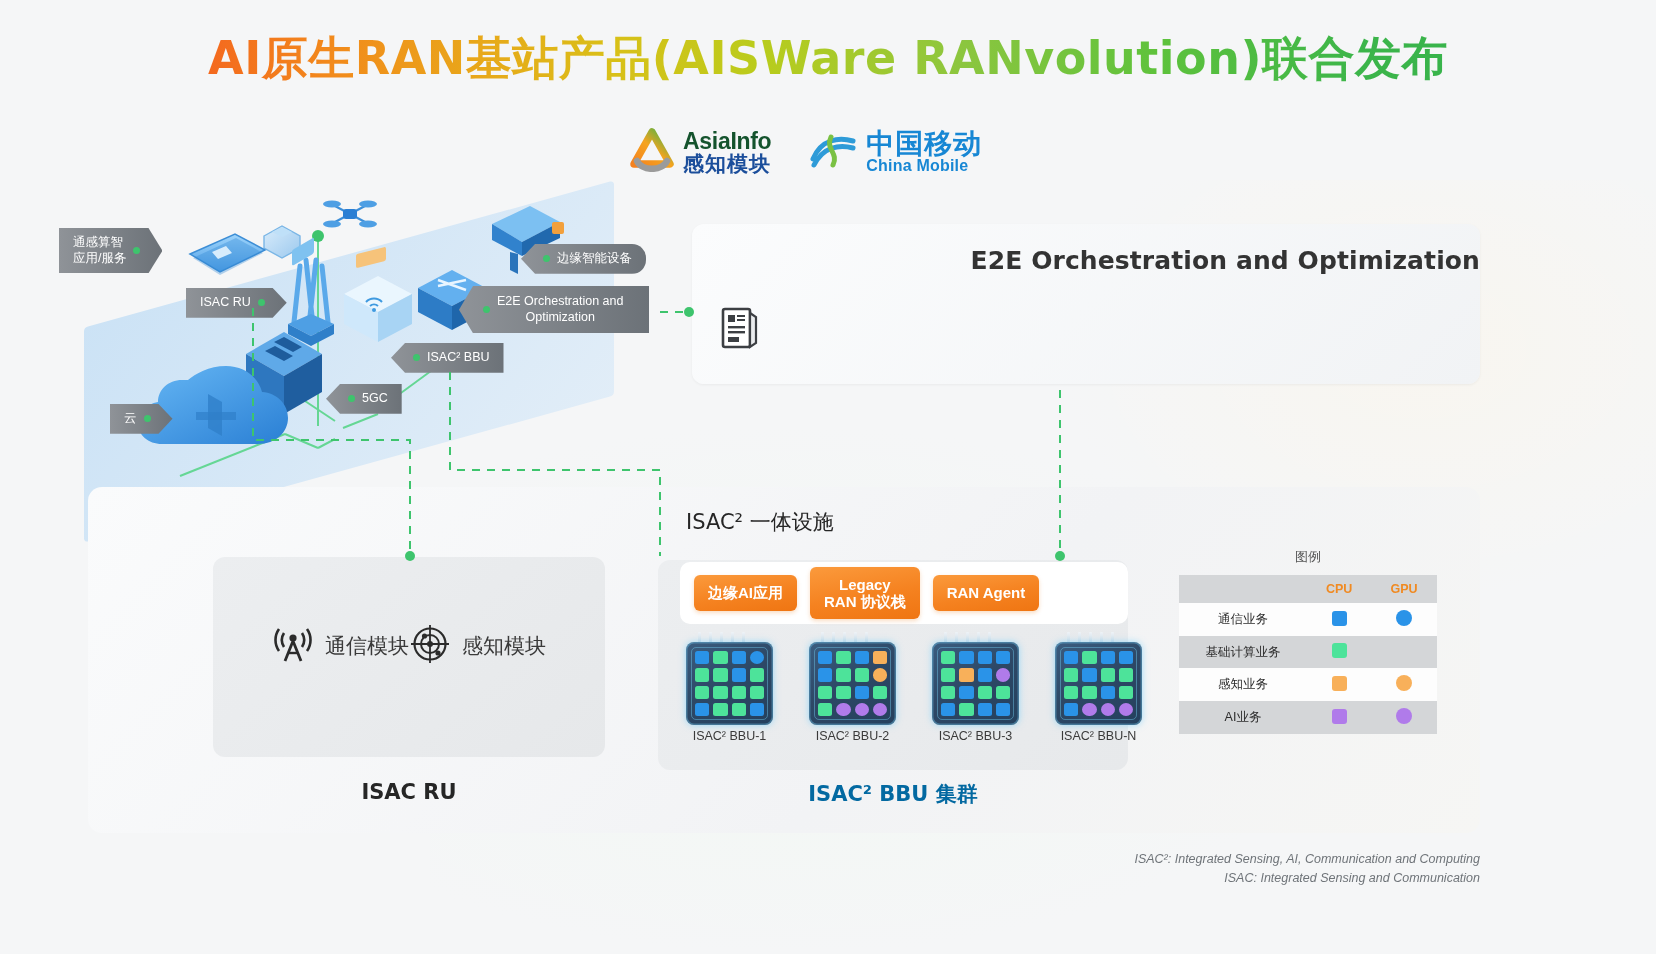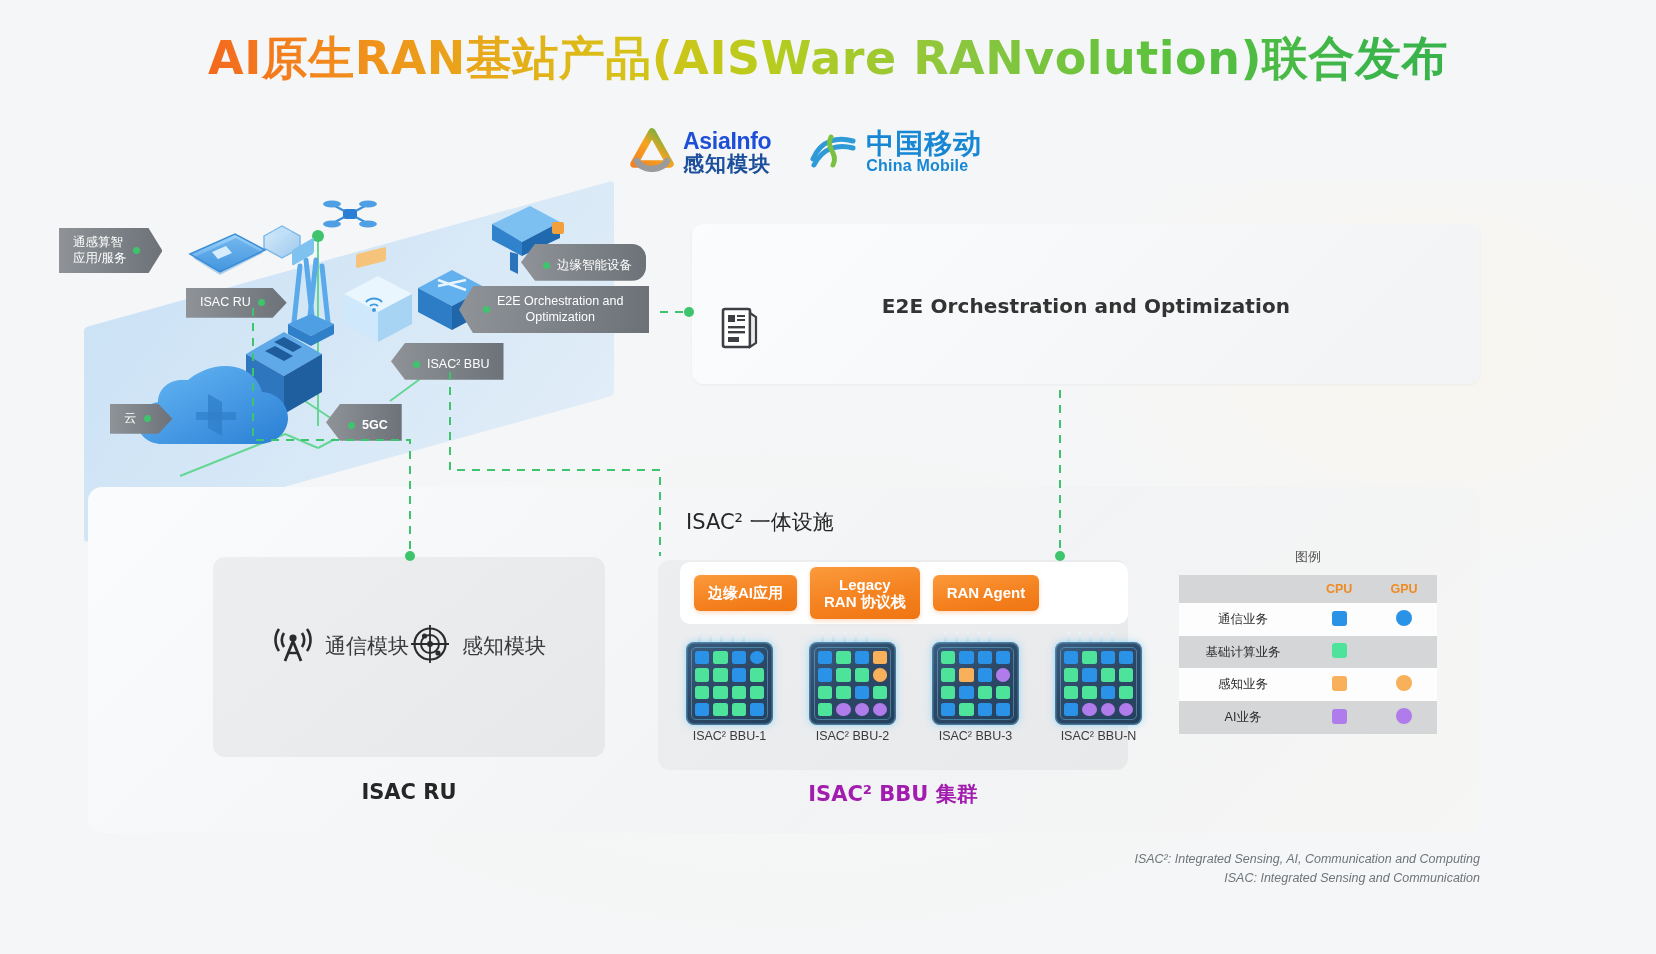--- a/index.html
+++ b/index.html
@@ -30,61 +30,60 @@
     -webkit-background-clip:text; background-clip:text; color:transparent;
     -webkit-text-fill-color:transparent;
     white-space:nowrap;
     font-family:"DejaVu Sans","Liberation Sans",sans-serif;
   }
 
   
   .logos{ position:absolute; left:630px; top:128px; display:flex; align-items:center; gap:38px; }
   .logo{ display:flex; align-items:center; gap:9px; }
   .logo-txt{ display:flex; flex-direction:column; line-height:1.05; }
-  .logo-en{ font-size:23px; font-weight:bold; color:#1d4ed8; letter-spacing:-.3px;}
+  .logo-en{ font-size:23px; font-weight:bold; color:#14532d; letter-spacing:-.3px;}
   .logo-cn{ font-size:21px; font-weight:bold; color:#1b4e9b; letter-spacing:1px;}
   .cm-en{ font-size:16px; font-weight:bold; color:#1787d4; letter-spacing:.2px;}
   .cm-cn{ font-size:28px; font-weight:bold; color:#1787d4; letter-spacing:1px;}
 
   
   .scene{ position:absolute; left:60px; top:196px; width:650px; height:290px; }
   .iso-plane{
     position:absolute; left:24px; top:58px; width:530px; height:215px;
     background:linear-gradient(135deg,rgba(190,220,245,.75),rgba(205,228,248,.5));
     transform:skewY(-15.5deg) ;
     border-radius:4px;
   }
   .chip-tag{
     position:absolute; display:flex; align-items:center; gap:7px;
     background:linear-gradient(90deg,#8f9398,#6c7278);
     color:#fff; font-size:12.5px; line-height:1.25; padding:7px 22px 7px 14px;
     clip-path:polygon(0 0, calc(100% - 14px) 0, 100% 50%, calc(100% - 14px) 100%, 0 100%);
     white-space:nowrap;
   }
   .chip-tag.left-point{
-    padding:14px 14px 7px 22px;
+    padding:7px 14px 7px 22px;
     clip-path:polygon(14px 0, 100% 0, 100% 100%, 14px 100%, 0 50%);
   }
   .dot{ width:7px;height:7px;border-radius:50%;background:#3ec46d; flex:none;}
   .tag-lbl{ }
 
   svg.scene-svg{ position:absolute; left:0; top:0; width:650px; height:290px; overflow:visible;}
 
   
   .e2e-panel{
     position:absolute; left:692px; top:224px; width:788px; height:160px;
     background:linear-gradient(135deg,#fbfcfd 0%,#f1f3f5 100%);
     border-radius:12px;
     box-shadow:0 1px 3px rgba(0,0,0,.05);
   }
   .e2e-title{
-    position:absolute; left:0; top:22px; width:100%; text-align:center;
-    font-size:20px; font-weight:bold; color:#333; letter-spacing:.1px;
+    position:absolute; left:0; top:22px; width:100%; text-align:right;
+    font-size:25px; font-weight:bold; color:#333; letter-spacing:.1px;
     font-family:"DejaVu Sans","Liberation Sans",sans-serif;
-    margin-top:48px;
   }
   .e2e-btns{ position:absolute; left:128px; top:82px; display:flex; gap:74px;}
   .orange-pill{
     background:linear-gradient(170deg,#fb9a3c 0%,#f58220 55%,#ef7512 100%);
     color:#fff; font-size:16.5px; font-weight:bold;
     border-radius:7px; padding:14px 26px; white-space:nowrap;
     box-shadow:0 2px 4px rgba(230,120,20,.25);
     text-align:center;
   }
   .doc-icon{ position:absolute; left:28px; top:82px; }
@@ -149,21 +148,21 @@
   .cell{ border-radius:2.5px; }
   .cell.round{ border-radius:50%; }
   .pins{ position:absolute; left:12px; top:0; display:flex; gap:8px;}
   .pin{ width:3px; height:14px; background:linear-gradient(180deg,#eef3f7,#c9d6e0); border-radius:1px;}
   .chip-lbl{
     position:absolute; top:97px; left:-8px; width:103px; text-align:center;
     font-size:12.5px; color:#3a3a3a; white-space:nowrap;
   }
   .bbu-cap{
     position:absolute; left:658px; top:780px; width:470px; text-align:center;
-    font-size:21px; font-weight:bold; color:#a21caf;
+    font-size:21px; font-weight:bold; color:#0369a1;
     font-family:"DejaVu Sans","Liberation Sans",sans-serif;
   }
 
   
   .legend-wrap{ position:absolute; left:1172px; top:548px; width:272px; }
   .legend-title{ text-align:center; font-size:13px; color:#555; margin-bottom:9px;}
   table.legend{ border-collapse:collapse; width:258px; margin:0 auto; }
   table.legend th, table.legend td{ font-size:12.5px; padding:7px 0; text-align:center; }
   table.legend thead tr{ background:#d4d6d8; }
   table.legend th.hdr{ color:#f08a22; font-weight:bold; font-size:12.5px;}
@@ -349,21 +348,21 @@
       <span>E2E Orchestration and</span>
       <span>Optimization</span>
     </span>
   </div>
 
   <div class="chip-tag left-point" style="left:331px; top:147px;">
     <span class="dot"></span>
     <span class="tag-lbl">ISAC² BBU</span>
   </div>
 
-  <div class="chip-tag left-point" style="left:266px; top:208px;font-weight:bold;">
+  <div class="chip-tag left-point" style="left:266px; top:188px;">
     <span class="dot"></span>
     <span class="tag-lbl">5GC</span>
   </div>
 
   <div class="chip-tag" style="left:50px; top:208px;">
     <span class="tag-lbl">云</span>
     <span class="dot"></span>
   </div>
 </div>
 

